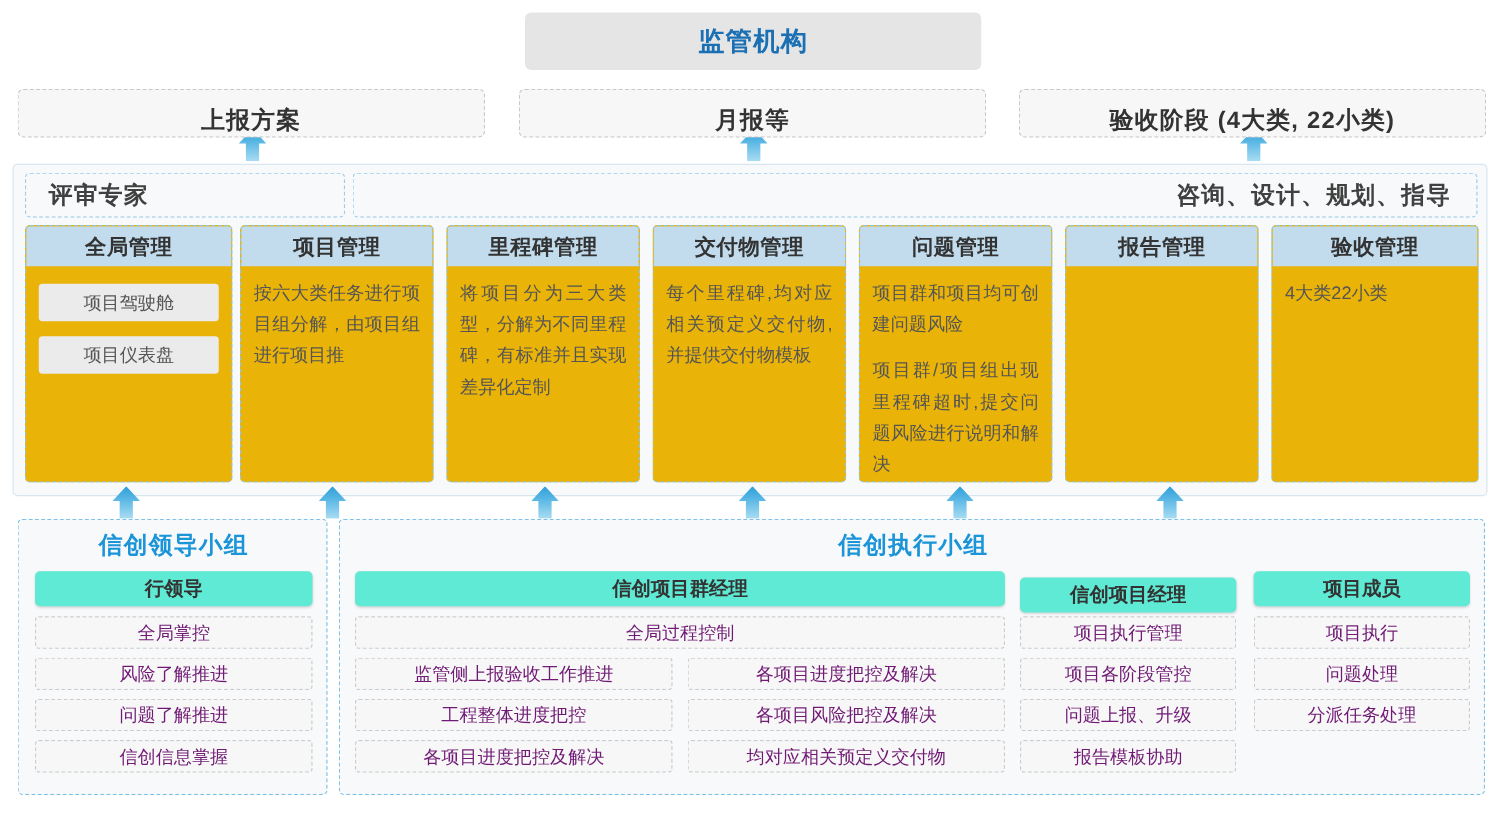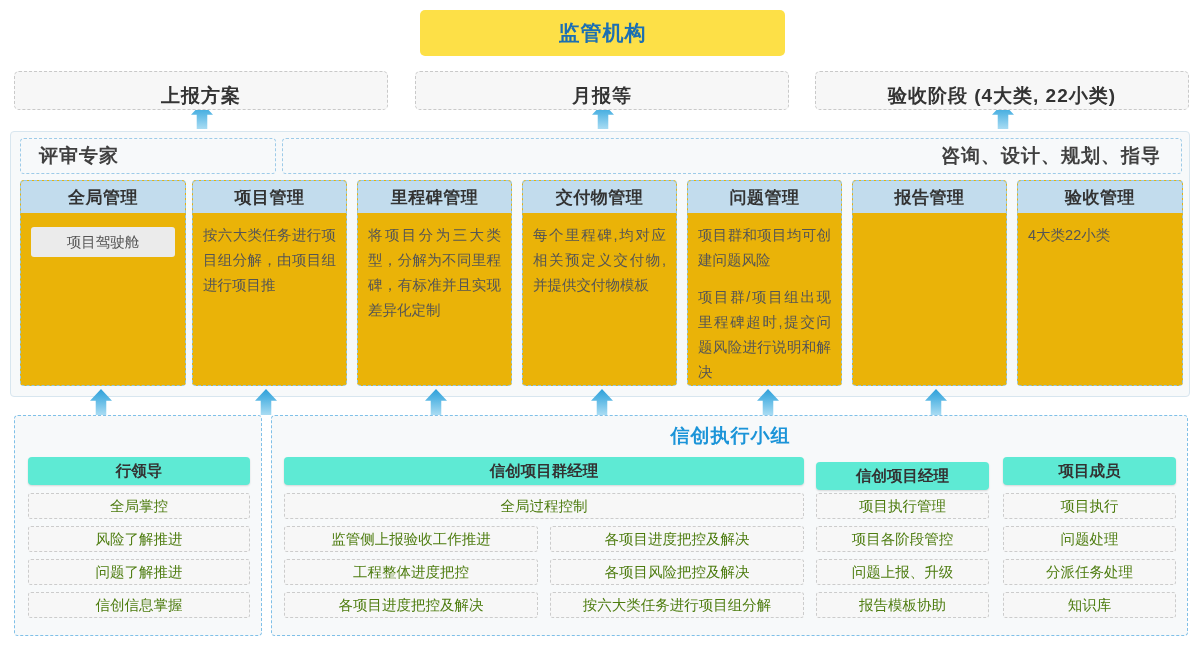--- a/index.html
+++ b/index.html
@@ -15,21 +15,21 @@
   .arrow {
     position: absolute;
     width: 22px; height: 26px;
     background: linear-gradient(to bottom, #2f9fd8 0%, #53b4e3 35%, #a9dcf3 100%);
     clip-path: polygon(50% 0%, 100% 45%, 74% 45%, 74% 100%, 26% 100%, 26% 45%, 0% 45%);
   }
 
   
   .top-box {
     position: absolute;
-    background: #fde047;
+    background: #e5e5e5;
     border-radius: 5px;
     display: flex; align-items: center; justify-content: center;
     color: #1b6fb3;
     font-weight: bold;
     font-size: 21px;
     letter-spacing: 1px;
   }
   .dash-box {
     position: absolute;
     background: #f7f7f7;
@@ -139,21 +139,21 @@
     font-weight: bold;
     font-size: 15.5px;
   }
   .cell {
     position: absolute;
     height: 26px;
     border: 1px dashed #cccccc;
     border-radius: 3px;
     background: #f7f7f7;
     display: flex; align-items: center; justify-content: center;
-    color: #4d7c0f;
+    color: #701a75;
     font-size: 14.5px;
     text-align: right;
   }
 </style>
 </head>
 <body>
 
 <div id="root">
 
   <div class="top-box" style="left:420px; top:10px; width:365px; height:46px;">
@@ -180,20 +180,21 @@
       <span>评审专家</span>
     </div>
     <div class="mid-legend" id="legend-right">
       <span>咨询、设计、规划、指导</span>
     </div>
 
     <div class="card" style="left:9px; width:166px;">
       <div class="card-head">全局管理</div>
       <div class="card-body" style="padding-top:14px;">
         <div class="pill">项目驾驶舱</div>
+        <div class="pill">项目仪表盘</div>
       </div>
     </div>
 
     <div class="card" style="left:181px;">
       <div class="card-head">项目管理</div>
       <div class="card-body">
         <p>按六大类任务进行项目组分解，由项目组进行项目推</p>
       </div>
     </div>
 
@@ -232,20 +233,21 @@
   </div>
 
   <div class="arrow" style="left:90px;  top:389px;"></div>
   <div class="arrow" style="left:255px; top:389px;"></div>
   <div class="arrow" style="left:425px; top:389px;"></div>
   <div class="arrow" style="left:591px; top:389px;"></div>
   <div class="arrow" style="left:757px; top:389px;"></div>
   <div class="arrow" style="left:925px; top:389px;"></div>
 
   <div class="bot-panel" id="bot-left">
+    <div class="group-title">信创领导小组</div>
 
     <div class="col-head" style="left:13px; top:41px; width:222px;">行领导</div>
 
     <div class="cell" style="left:13px; top:77px; width:222px;">全局掌控</div>
     <div class="cell" style="left:13px; top:110px; width:222px;">风险了解推进</div>
     <div class="cell" style="left:13px; top:143px; width:222px;">问题了解推进</div>
     <div class="cell" style="left:13px; top:176px; width:222px;">信创信息掌握</div>
   </div>
 
   <div class="bot-panel" id="bot-right">
@@ -253,28 +255,27 @@
 
     <div class="col-head" style="left:12px; top:41px; width:520px;">信创项目群经理</div>
     <div class="cell" style="left:12px; top:77px; width:520px;">全局过程控制</div>
 
     <div class="cell" style="left:12px; top:110px; width:254px;">监管侧上报验收工作推进</div>
     <div class="cell" style="left:12px; top:143px; width:254px;">工程整体进度把控</div>
     <div class="cell" style="left:12px; top:176px; width:254px;">各项目进度把控及解决</div>
 
     <div class="cell" style="left:278px; top:110px; width:254px;">各项目进度把控及解决</div>
     <div class="cell" style="left:278px; top:143px; width:254px;">各项目风险把控及解决</div>
-    <div class="cell" style="left:278px; top:176px; width:254px;">按六大类任务进行项目组分解</div>
+    <div class="cell" style="left:278px; top:176px; width:254px;">均对应相关预定义交付物</div>
 
     <div class="col-head" style="left:544px; top:46px; width:173px;">信创项目经理</div>
     <div class="cell" style="left:544px; top:77px; width:173px;">项目执行管理</div>
     <div class="cell" style="left:544px; top:143px; width:173px;">问题上报、升级</div>
     <div class="cell" style="left:544px; top:110px; width:173px;">项目各阶段管控</div>
     <div class="cell" style="left:544px; top:176px; width:173px;">报告模板协助</div>
 
     <div class="col-head" style="left:731px; top:41px; width:173px;">项目成员</div>
     <div class="cell" style="left:731px; top:77px; width:173px;">项目执行</div>
     <div class="cell" style="left:731px; top:110px; width:173px;">问题处理</div>
     <div class="cell" style="left:731px; top:143px; width:173px;">分派任务处理</div>
-    <div class="cell" style="left:731px; top:176px; width:173px;">知识库</div>
   </div>
 
 </div>
 
 </body></html>

